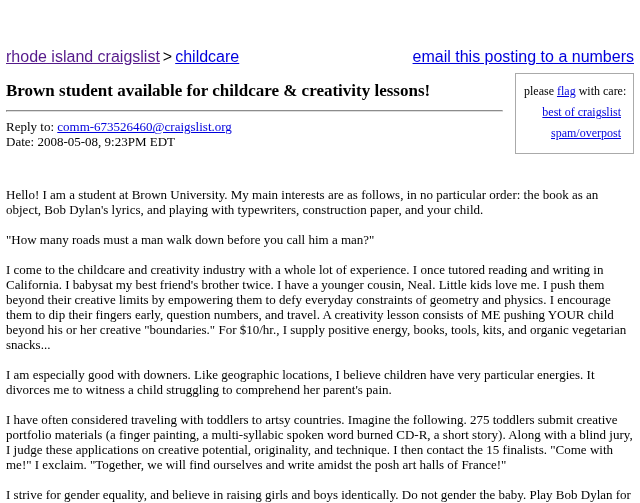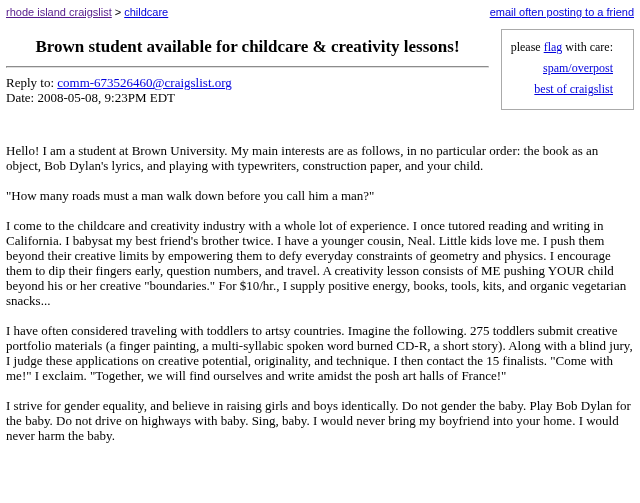--- a/index.html
+++ b/index.html
@@ -20,46 +20,46 @@
     padding: 5px 6px 8px 6px;
   }
   a { color: var(--link-blue); text-decoration: underline; cursor: pointer; }
   a.visited { color: var(--link-visited); }
 
   .header-row {
     display: flex;
     justify-content: space-between;
     align-items: baseline;
     font-family: "Liberation Sans", sans-serif;
-    font-size: 11px;
+    font-size: 16px;
     line-height: 15px;
+    margin-top: 44px;
   }
   .breadcrumb { white-space: nowrap; }
   .breadcrumb .sep { color: var(--text-black); margin: 0 3px; }
 
   .flag-box {
     float: right;
-    width: 133px;
+    width: 119px;
     border: 1px solid var(--box-border);
     background: #ffffff;
-    padding: 7px 20px 9px 8px;
+    padding: 7px 12px 9px 8px;
     margin: 9px 0 6px 12px;
     font-size: 12px;
     line-height: 21px;
     text-align: right;
   }
   .flag-box .flag-header { white-space: nowrap; }
 
   h1.post-title {
     font-size: 17px;
     line-height: 20px;
     font-weight: bold;
     margin: 17px 0 9px 0;
     white-space: nowrap;
-    text-align: center;
   }
 
   hr.title-divider {
     height: 0;
     border: 1px solid;
     border-color: #8c8c8c #dedede #dedede #8c8c8c;
     margin: 0 127px 7px 0;
   }
 
   .meta-block { margin-bottom: 38px; }
@@ -68,34 +68,34 @@
   .post-body p { margin: 15px 0; }
   .post-body p:first-child { margin-top: 0; }
 </style>
 </head>
 <body>
 
 <div class="header-row">
   <div class="breadcrumb">
     <a class="visited" href="#">rhode island craigslist</a><span class="sep">&gt;</span><a href="#">childcare</a>
   </div>
-  <a href="#">email often posting to a friend</a>
+  <a href="#">email this posting to a numbers</a>
 </div>
 
 <div class="flag-box">
   <div class="flag-header">
     <span>please</span>
     <a href="#">flag</a>
     <span>with care:</span>
   </div>
   <div>
-    <a href="#">spam/overpost</a>
+    <a href="#">best of craigslist</a>
   </div>
   <div>
-    <a href="#">best of craigslist</a>
+    <a href="#">spam/overpost</a>
   </div>
 </div>
 
 <h1 class="post-title">Brown student available for childcare &amp; creativity lessons!</h1>
 
 <hr class="title-divider">
 
 <div class="meta-block">
   <div class="meta-row">
     <span>Reply to:</span>
@@ -104,15 +104,16 @@
   <div class="meta-row">
     <span>Date:</span>
     <span>2008-05-08, 9:23PM EDT</span>
   </div>
 </div>
 
 <div class="post-body">
   <p>Hello! I am a student at Brown University. My main interests are as follows, in no particular order: the book as an object, Bob Dylan's lyrics, and playing with typewriters, construction paper, and your child.</p>
   <p>"How many roads must a man walk down before you call him a man?"</p>
   <p>I come to the childcare and creativity industry with a whole lot of experience. I once tutored reading and writing in California. I babysat my best friend's brother twice. I have a younger cousin, Neal. Little kids love me. I push them beyond their creative limits by empowering them to defy everyday constraints of geometry and physics. I encourage them to dip their fingers early, question numbers, and travel. A creativity lesson consists of ME pushing YOUR child beyond his or her creative "boundaries." For $10/hr., I supply positive energy, books, tools, kits, and organic vegetarian snacks...</p>
+  <p>I am especially good with downers. Like geographic locations, I believe children have very particular energies. It divorces me to witness a child struggling to comprehend her parent's pain.</p>
   <p>I have often considered traveling with toddlers to artsy countries. Imagine the following. 275 toddlers submit creative portfolio materials (a finger painting, a multi-syllabic spoken word burned CD-R, a short story). Along with a blind jury, I judge these applications on creative potential, originality, and technique. I then contact the 15 finalists. "Come with me!" I exclaim. "Together, we will find ourselves and write amidst the posh art halls of France!"</p>
   <p>I strive for gender equality, and believe in raising girls and boys identically. Do not gender the baby. Play Bob Dylan for the baby. Do not drive on highways with baby. Sing, baby. I would never bring my boyfriend into your home. I would never harm the baby.</p>
 </div>
 
 </body></html>

